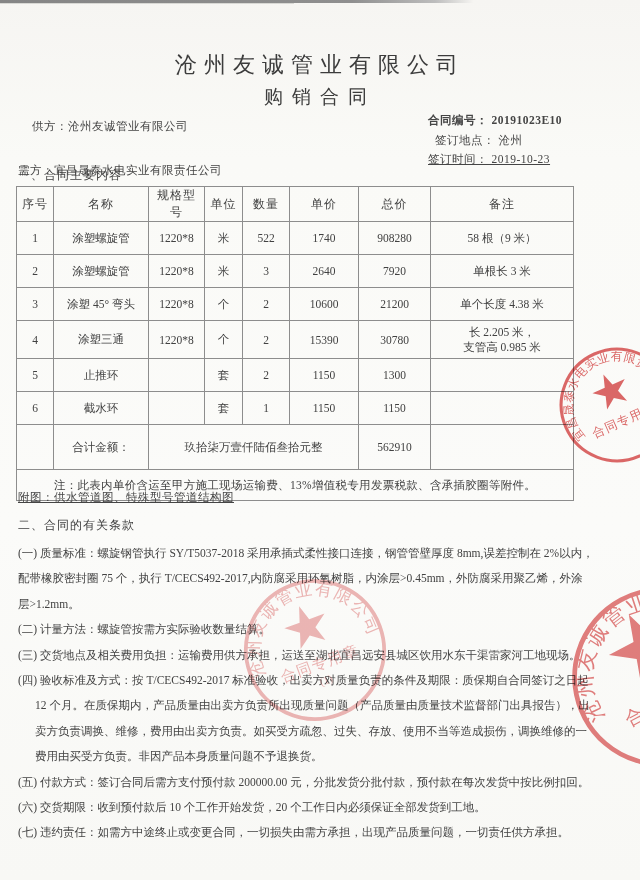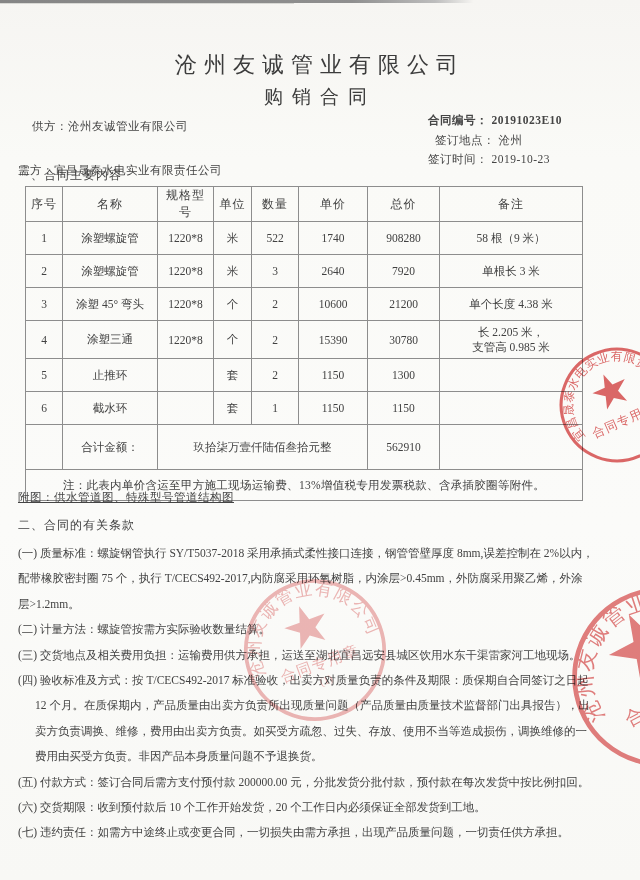--- a/index.html
+++ b/index.html
@@ -13,27 +13,27 @@
     background:linear-gradient(to right,#858585 0%,#8f8f8f 55%,#bdbdbd 68%,rgba(200,200,200,0) 74%);}
   .scan-edge2{position:absolute;top:3px;left:0;width:46%;height:1px;background:#d8d8d4;}
   .abs{position:absolute;white-space:nowrap;}
   .title1{top:50px;left:0;width:100%;text-align:center;font-size:22px;letter-spacing:7px;color:#3c3c3c;}
   .title2{top:84px;left:0;width:100%;text-align:center;font-size:19px;letter-spacing:9px;color:#3c3c3c;}
   .meta{font-size:11.5px;color:#454545;letter-spacing:0.5px;}
   .m-supplier{top:119px;left:32px;}
   .m-buyer{top:163px;left:18px;}
   .m-no{top:113px;left:428px;font-weight:bold;}
   .m-place{top:133px;left:428px;margin-left:7px;}
-  .m-date{top:152px;left:428px;}
+  .m-date{top:152px;left:428px;text-decoration:underline;}
   .sec{font-size:12px;color:#3e3e3e;letter-spacing:1px;}
   .sec1{top:167px;left:18px;}
   .sec2{top:517px;left:18px;}
   .attach{top:490px;left:18px;font-size:11.5px;text-decoration:underline;}
   table.goods{
-    position:absolute;top:186px;left:25px;width:557px;
+    position:absolute;top:186px;left:16px;width:557px;
     border-collapse:collapse;table-layout:fixed;
     font-size:11.5px;color:#414141;
   }
   table.goods td,table.goods th{
     border:1px solid #8d8d8d;text-align:center;vertical-align:middle;
     font-weight:normal;padding:0 2px;overflow:hidden;
   }
   tr.h-head{height:32px;}  tr.h-row{height:33px;}  tr.h-row4{height:38px;}
   tr.h-tot{height:45px;}   tr.h-note{height:31px;}
   table.goods th{font-size:12px;letter-spacing:1px;}

